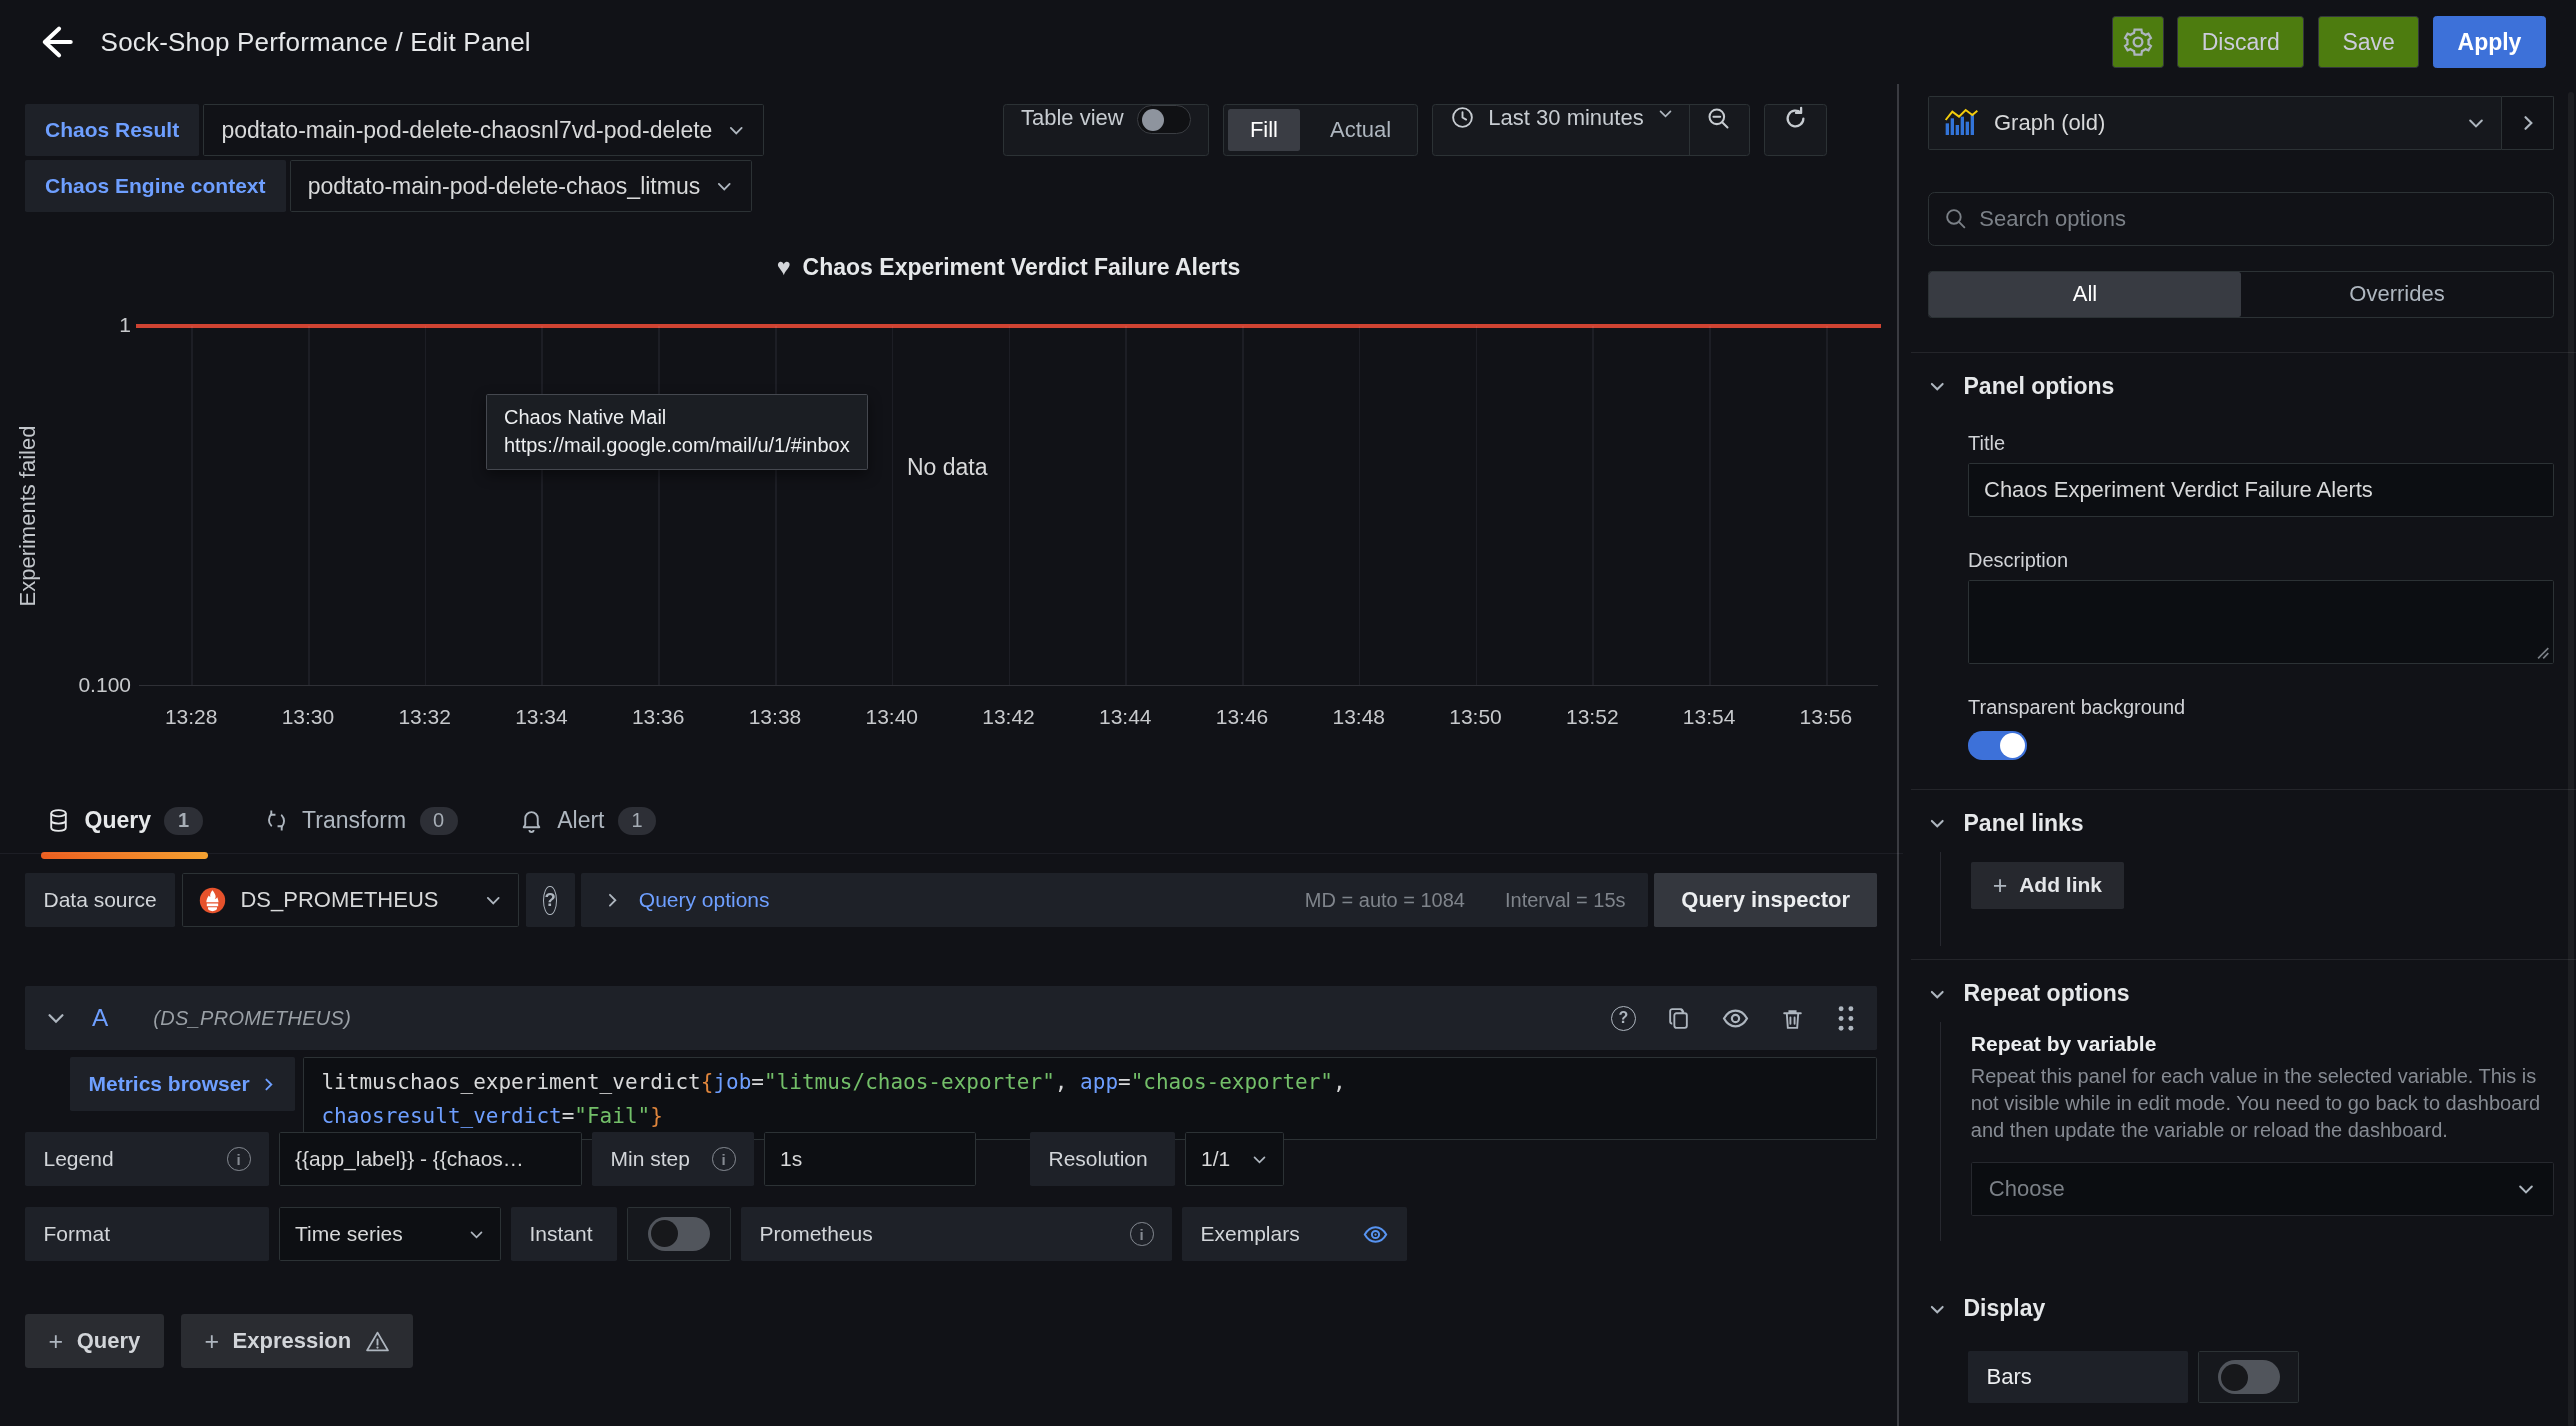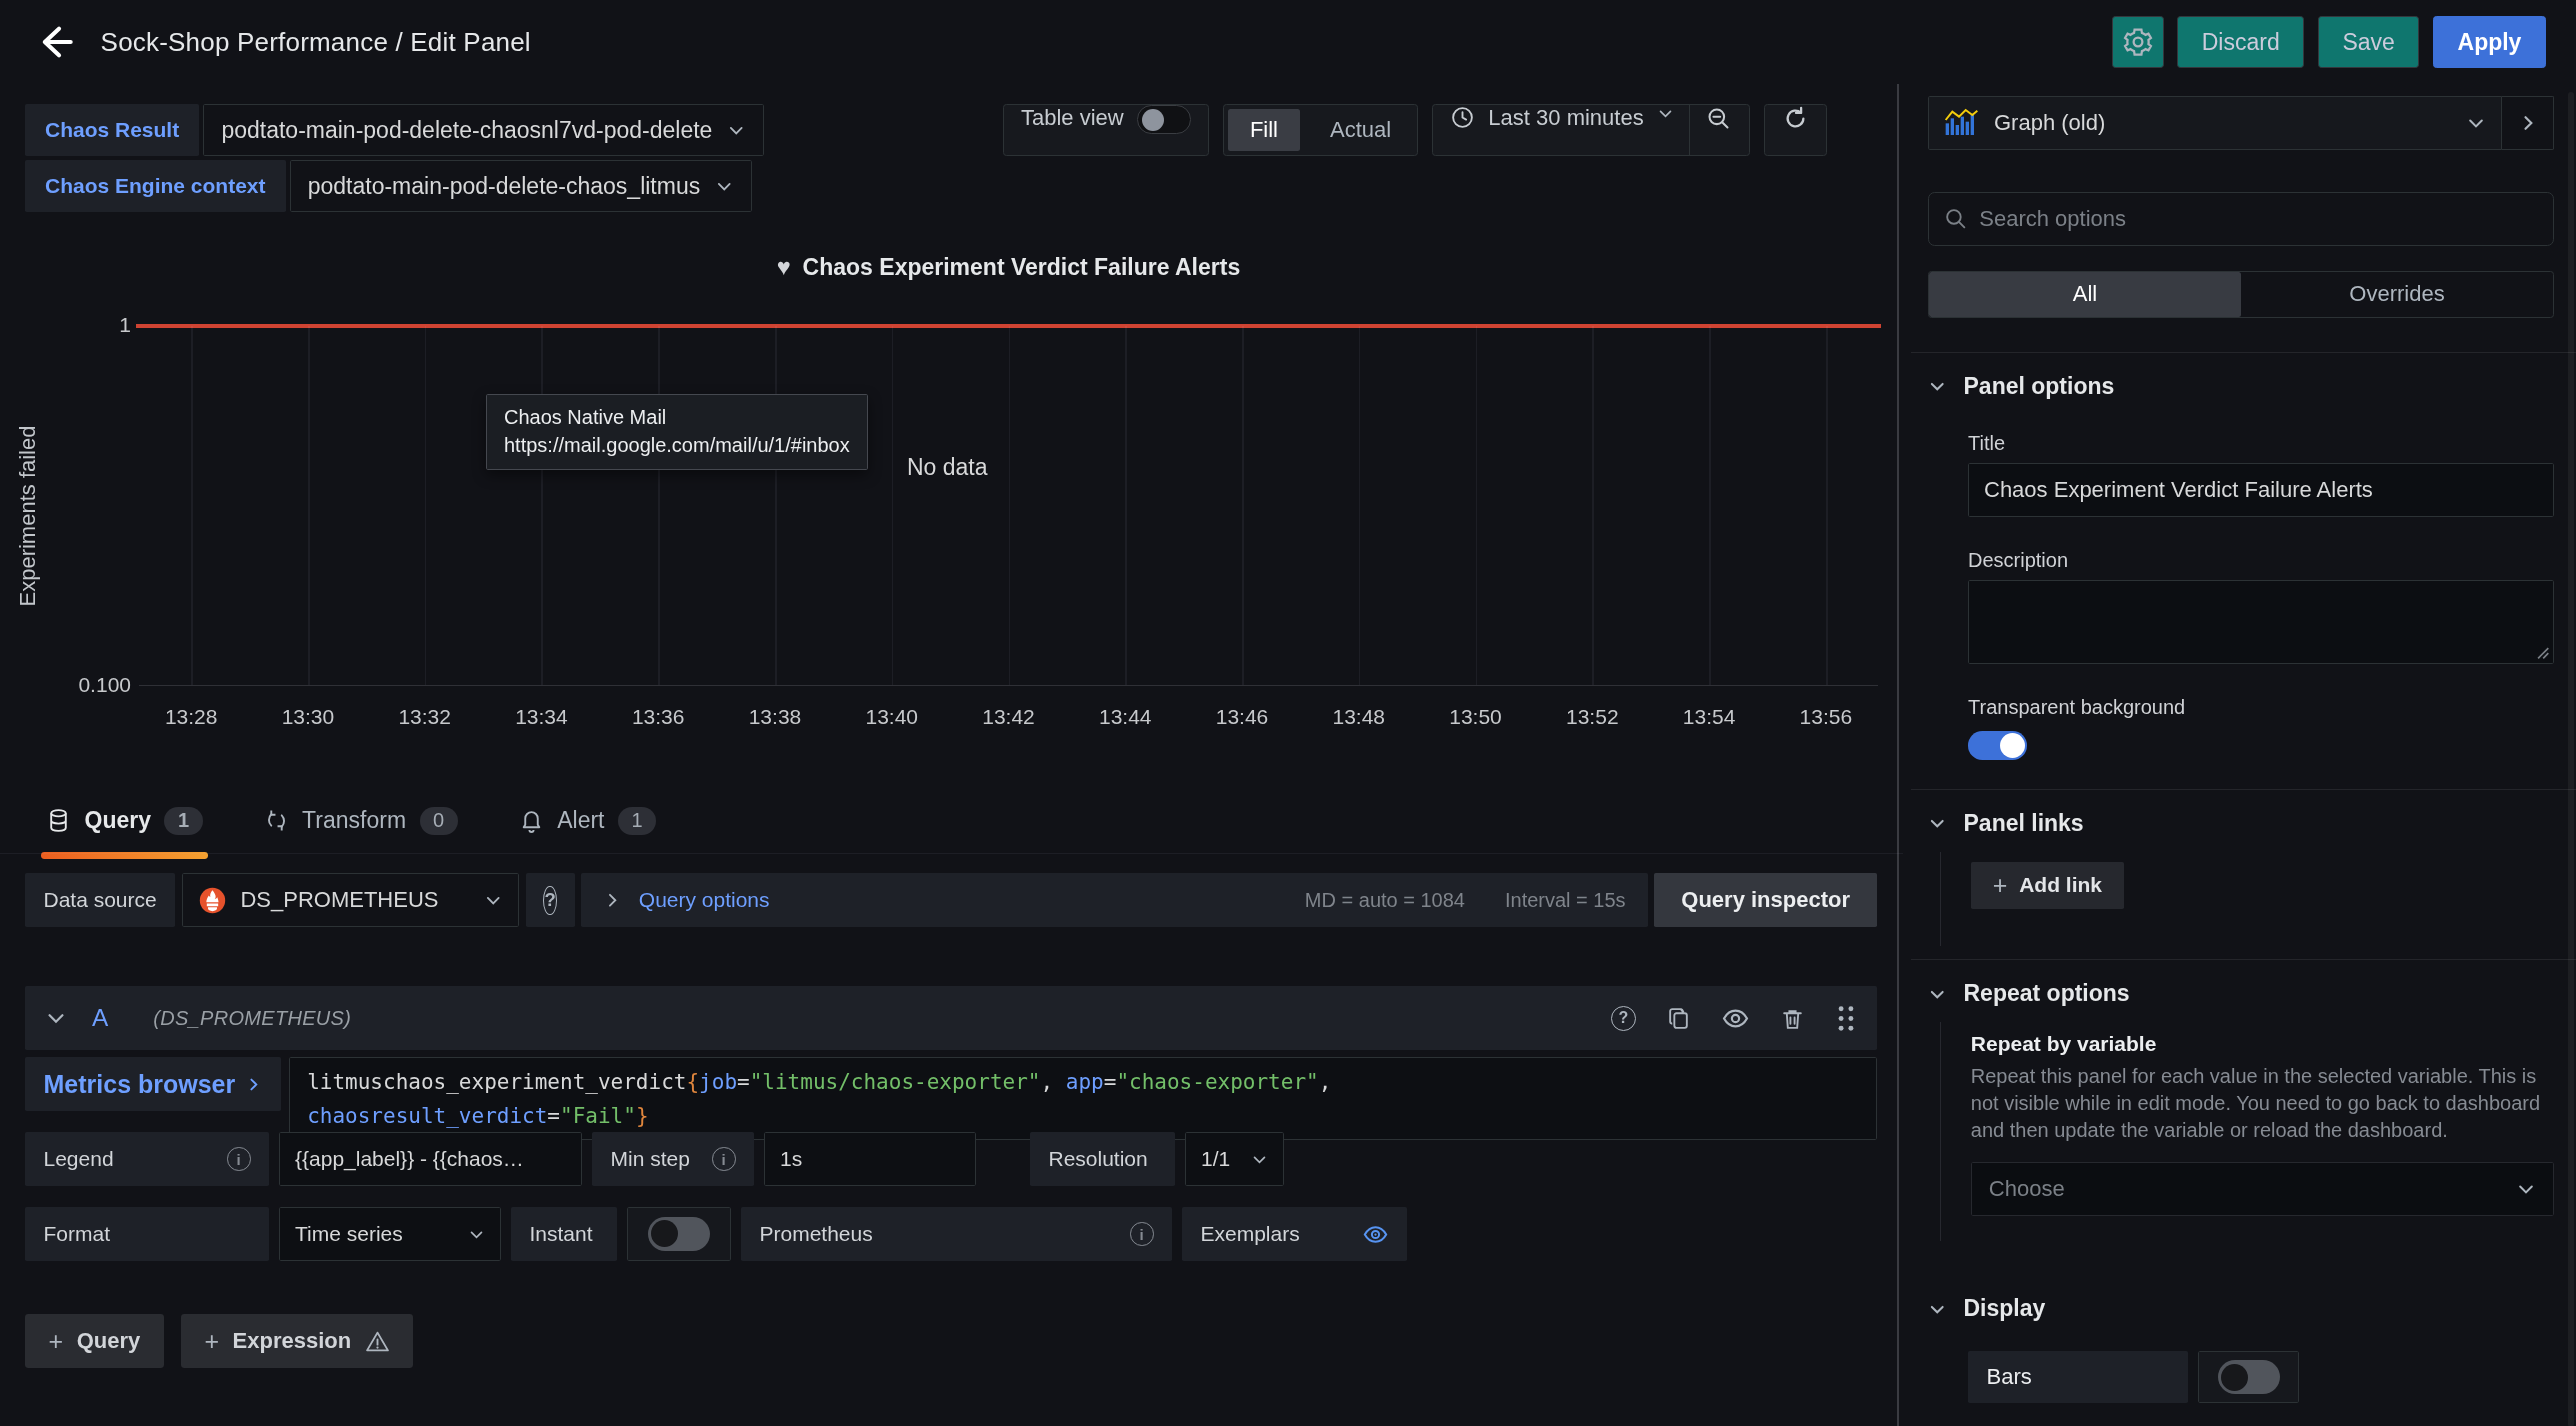--- a/index.html
+++ b/index.html
@@ -11,21 +11,21 @@
   }
   svg { display:block; }
 
   
   .top-header { position:absolute; left:0; top:0; width:100%; height:84px;
     display:flex; align-items:center; padding:0 30px; background:#111217; }
   .back-btn { width:47px; height:47px; display:flex; align-items:center; justify-content:center; cursor:pointer; }
   .hdr-title { margin-left:23.6px; font-size:26px; font-weight:500; color:#e6e8ea; letter-spacing:0.2px; }
   .hdr-actions { margin-left:auto; display:flex; gap:13.5px; align-items:center; }
   .btn { height:52px; display:inline-flex; align-items:center; justify-content:center;
-    padding:0 23.6px; border-radius:3.4px; border:0.8px solid #34373d; background:#0f766e;
+    padding:0 23.6px; border-radius:3.4px; border:0.8px solid #34373d; background:#4d7c0f;
     color:#ccccdc; font-size:23px; font-weight:500; cursor:pointer; }
   .btn.icon-btn { width:52px; padding:0; color:#aeb6bf; }
   .btn.primary { background:#3d71d9; border-color:#3d71d9; color:#fff; font-weight:600; }
 
   
   .var-rows { position:absolute; left:25px; top:104px; display:flex; flex-direction:column; gap:4.2px; }
   .var-row { display:flex; gap:4.2px; height:52px; }
   .var-label { background:#1e2128; border-radius:1.7px; display:flex; align-items:center;
     padding:0 20px; color:#6e9fff; font-weight:600; font-size:21px; }
   .var-value { border:0.8px solid #2c3235; border-radius:1.7px; background:#111217;
@@ -90,21 +90,21 @@
 
   
   .query-header { position:absolute; left:25px; top:986px; width:1852px; height:64px;
     background:#1e2128; border-radius:1.7px; display:flex; align-items:center; padding:0 20px; }
   .refid { color:#6e9fff; font-weight:500; font-size:24.4px; margin-left:25px; }
   .ds-hint { color:#9aa0a6; font-style:italic; font-size:20px; margin-left:45px; letter-spacing:0.3px; }
   .qh-icons { margin-left:auto; display:flex; gap:30px; align-items:center; color:#aeb6bf; }
   .qh-icons > * { cursor:pointer; }
   .query-body { position:absolute; left:25px; top:1057px; width:1852px; display:flex; gap:8.4px; align-items:stretch; }
   .metrics-btn { background:#1e2128; border-radius:1.7px; align-self:flex-start; height:54px; display:flex;
-    align-items:center; gap:10px; padding:0 18.5px; color:#6e9fff; font-weight:600; font-size:25px; cursor:pointer; }
+    align-items:center; gap:10px; padding:0 18.5px; color:#6e9fff; font-weight:600; font-size:21px; cursor:pointer;margin-left:45px; }
   .code-box { flex:1; background:#0d0f13; border:0.8px solid #2c3235; border-radius:1.7px;
     padding:6.7px 17px; font-family:"DejaVu Sans Mono", monospace; font-size:21px; line-height:34px; cursor:text; }
   .tok-metric { color:#d8d9da; } .tok-brace { color:#e0863d; }
   .tok-label { color:#6e9fff; } .tok-op { color:#d8d9da; } .tok-string { color:#73bf69; }
 
   .opt-row { position:absolute; left:25px; display:flex; gap:10px; height:54px; }
   .row1 { top:1132px; } .row2 { top:1207px; }
   .chip .info-i { margin-left:auto; }
   .info-i { width:23.6px; height:23.6px; border:1.7px solid #868b93; border-radius:50%; color:#868b93;
     font-size:15px; display:flex; align-items:center; justify-content:center; font-weight:600; flex:0 0 auto; }

